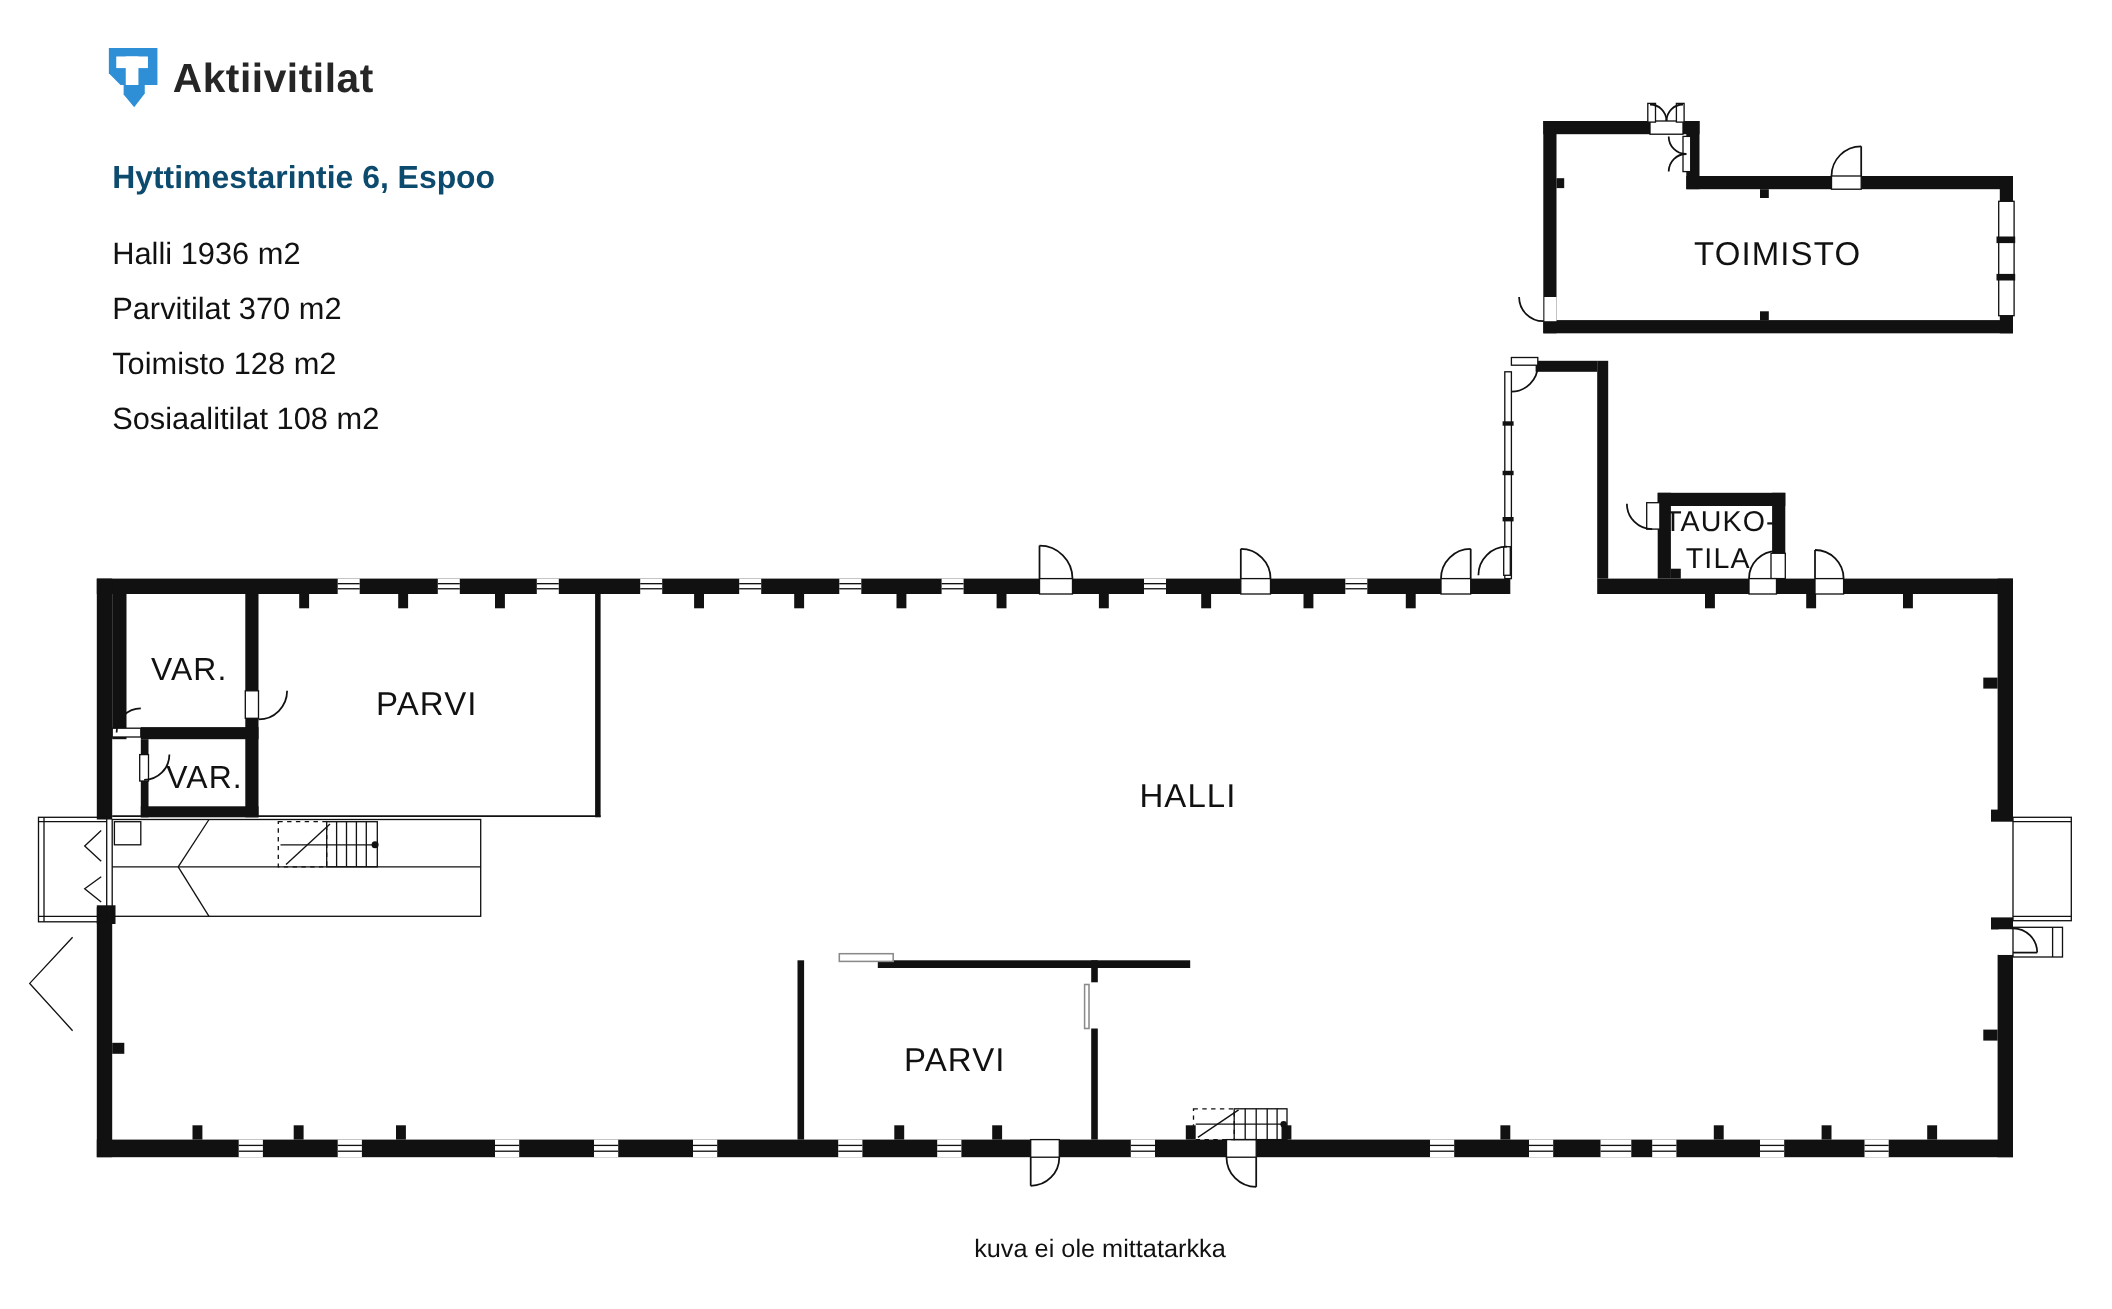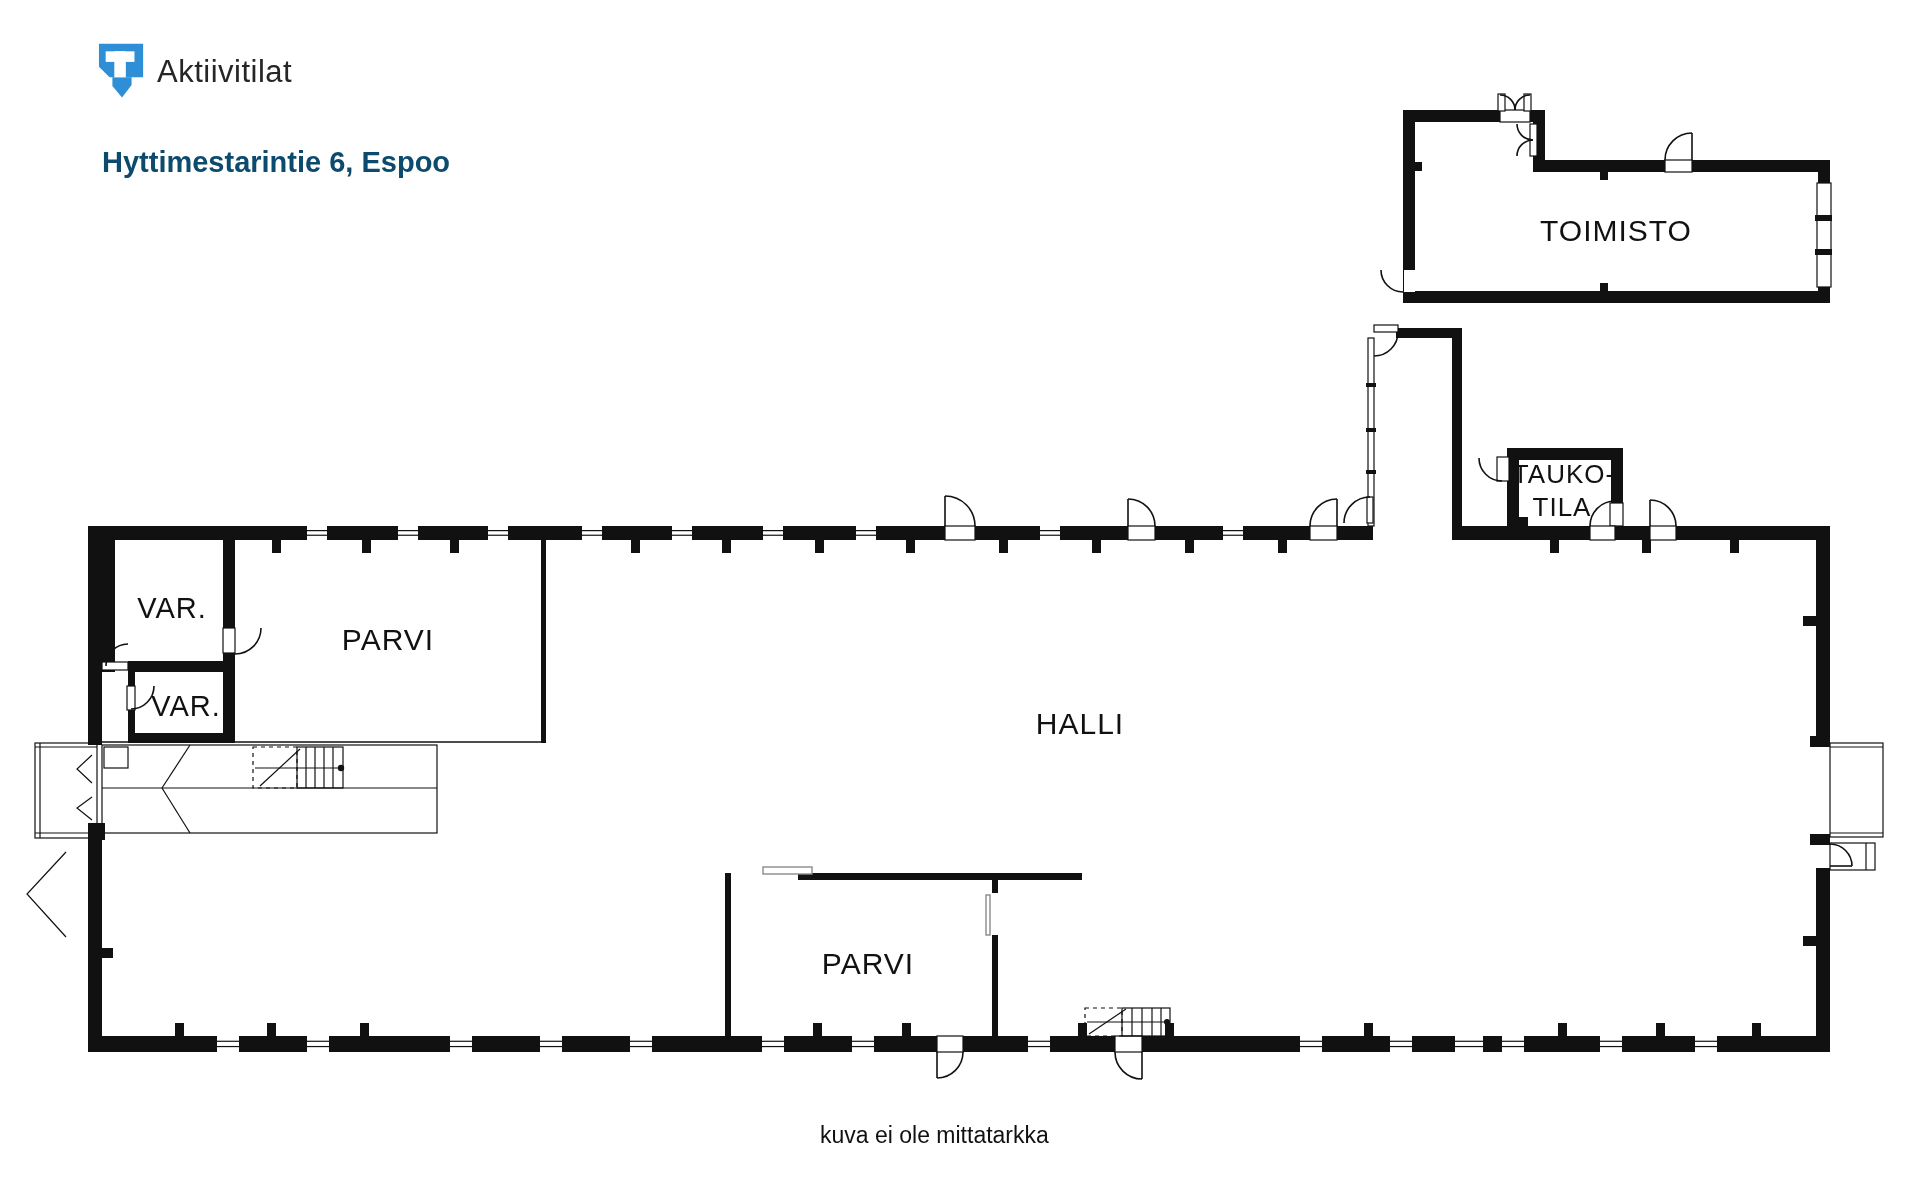--- a/index.html
+++ b/index.html
@@ -1,23 +1,23 @@
 <!DOCTYPE html>
 <html><head>
 <meta charset="utf-8">
 <style>
   html,body{margin:0;padding:0;background:#ffffff;}
   #page{position:relative;width:1920px;height:1190px;background:#ffffff;overflow:hidden;
         font-family:"Liberation Sans",sans-serif;color:#1f1f1f;}
   .abs{position:absolute;}
   #brand-row{left:98px;top:42px;display:flex;align-items:center;gap:11px;}
-  #brand-name{font-size:31px;font-weight:normal;letter-spacing:0.5px;color:#262626;}
+  #brand-name{font-size:37px;font-weight:bold;letter-spacing:0.5px;color:#262626;}
   #address{left:102px;top:146px;font-size:29px;font-weight:bold;color:#0c4a6e;}
   #areas{left:102px;top:206px;font-size:28px;line-height:50px;color:#111;}
-  #footer-note{left:820px;top:1122px;width:360px;text-align:left;font-size:23px;color:#111;}
+  #footer-note{left:820px;top:1122px;width:360px;text-align:center;font-size:23px;color:#111;}
   
   #plan{position:absolute;left:0;top:0;width:1920px;height:1190px;}
   .wl{fill:#111;}
   .ln{fill:none;stroke:#111;stroke-width:1.6;}
   .ln2{fill:none;stroke:#111;stroke-width:1.2;}
   .op{fill:#ffffff;stroke:#111;stroke-width:1.2;}
   .opn{fill:#ffffff;stroke:none;}
   .dash{fill:none;stroke:#111;stroke-width:1.2;stroke-dasharray:4 4;}
   .gry{fill:#ffffff;stroke:#8a8a8a;stroke-width:1.4;}
   .lab{font-family:"Liberation Sans",sans-serif;fill:#111;letter-spacing:1px;}
@@ -33,20 +33,26 @@
       <path d="M1,1 H47 V36 H12 L1,25 Z" fill="#2F8FD6"></path>
       <polygon points="15,36 35,36 35,44 25,57 15,45" fill="#2F8FD6"></polygon>
       <rect x="8" y="9" width="30" height="11" fill="#ffffff"></rect>
       <rect x="17" y="9" width="12" height="27" fill="#ffffff"></rect>
     </svg>
     <span id="brand-name">Aktiivitilat</span>
   </div>
 
   <div id="address" class="abs">Hyttimestarintie 6, Espoo</div>
 
+  <div id="areas" class="abs">
+    <div>Halli 1936 m2</div>
+    <div>Parvitilat 370 m2</div>
+    <div>Toimisto 128 m2</div>
+    <div>Sosiaalitilat 108 m2</div>
+  </div>
 
   <svg id="plan" viewBox="0 0 1920 1190">
 
     <g>
       <rect class="wl" x="88" y="526" width="1285" height="14"></rect>
       <rect class="wl" x="1452" y="526" width="378" height="14"></rect>
       <rect class="wl" x="88" y="526" width="14" height="219"></rect>
       <rect class="wl" x="88" y="823" width="17" height="17"></rect>
       <rect class="wl" x="88" y="825" width="14" height="227"></rect>
       <rect class="wl" x="88" y="1036" width="1742" height="16"></rect>

